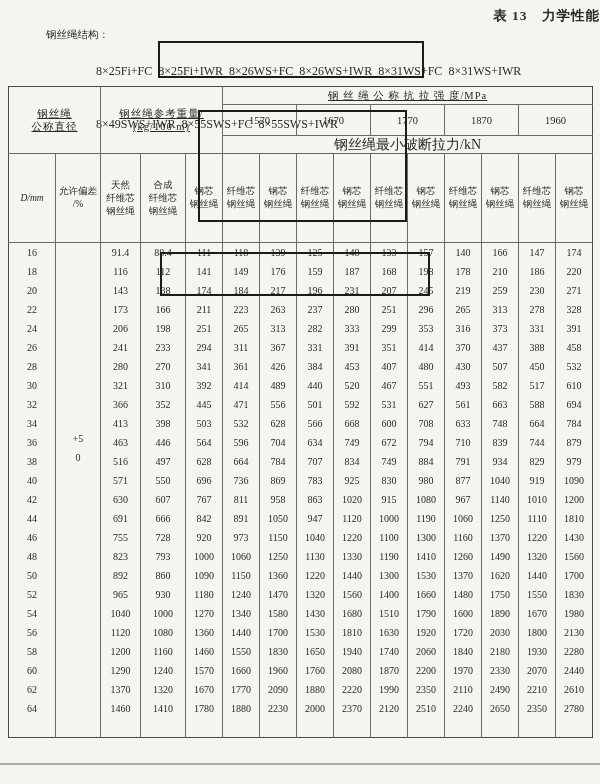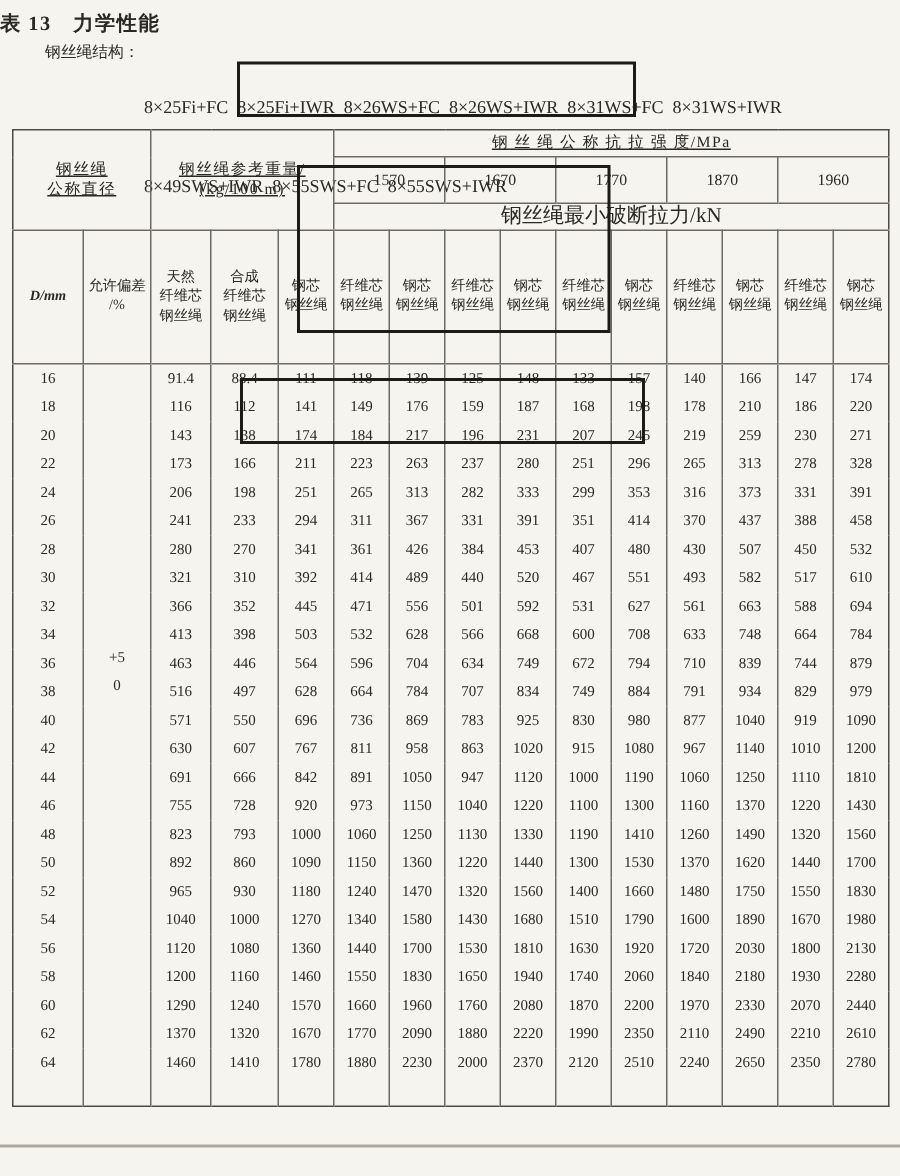--- a/index.html
+++ b/index.html
@@ -1,38 +1,38 @@
 <!DOCTYPE html>
 <html><head>
 <meta charset="utf-8">
 <style>
   html,body{margin:0;padding:0;}
   .page{position:relative;width:600px;height:784px;background:#f5f4ee;
         font-family:"Liberation Serif","DejaVu Serif",serif;color:#2a2922;overflow:hidden;}
-  .title{position:absolute;top:7px;left:0;width:100%;text-align:left;
+  .title{position:absolute;top:7px;left:0;width:100%;text-align:right;
          font-size:13.5px;font-weight:bold;white-space:pre;letter-spacing:1px;}
-  .struct-label{position:absolute;left:30px;top:28px;font-size:10.5px;}
+  .struct-label{position:absolute;left:46px;top:28px;font-size:10.5px;}
   .struct-lines{position:absolute;left:96px;top:28px;font-size:12px;line-height:17.5px;white-space:pre;}
   table.spec{position:absolute;left:8px;top:86px;width:584px;border-collapse:collapse;
              table-layout:fixed;border:1.5px solid #4c4a42;}
   table.spec td{border-left:1px solid #6e6a61;padding:0;text-align:center;vertical-align:middle;
                 font-size:10px;line-height:13px;overflow:hidden;}
   table.spec td.nl{border-left:none;}
   table.spec thead td{border-bottom:1px solid #6e6a61;}
   table.spec tbody td{border-bottom:none;height:19px;}
   tr.r1 td{height:17px;font-size:10.5px;letter-spacing:1px;}
   tr.r2 td{height:30px;font-size:10.5px;}
   tr.r3 td{height:17px;font-size:14px;}
   tr.r4 td{height:88px;font-size:9.5px;}
   td.hd{font-size:10px;text-decoration:underline;}
   tr.filler td{height:36px;}
   td.devcell{vertical-align:middle;}
   .devinner{display:flex;flex-direction:column;justify-content:center;align-items:center;
             height:100%;padding-bottom:84px;box-sizing:border-box;line-height:19px;font-size:10px;}
-  .ditalic{font-style:italic;font-weight:bold;}
+  .ditalic{font-style:italic;}
   .annot{position:absolute;border:2px solid #1b1b18;background:transparent;}
   .scanline{position:absolute;left:0;top:763px;width:600px;height:2px;background:#aba89d;}
 </style>
 </head>
 <body>
 
 <div class="page">
 
   <div class="title">表 13　力学性能</div>
 

